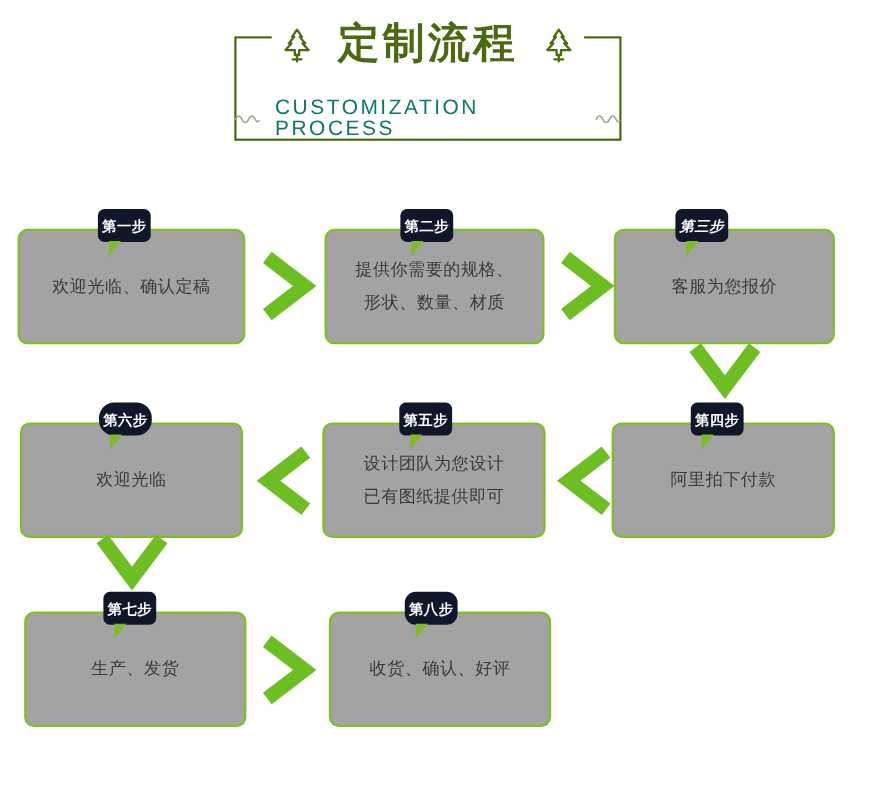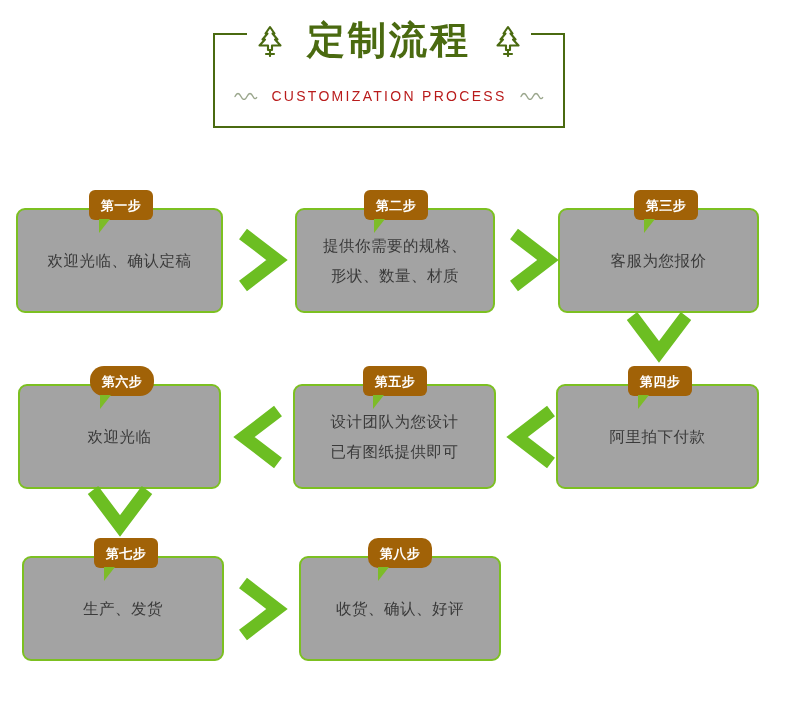--- a/index.html
+++ b/index.html
@@ -67,22 +67,22 @@
     position: absolute;
     left: 0;
     right: 0;
     top: 56px;
     display: flex;
     align-items: center;
     justify-content: center;
     gap: 13px;
   }
   .header-sub-text {
-    font-size: 14px;
-    color: #b91c1c;
+    font-size: 19px;
+    color: #0f766e;
     letter-spacing: 2.3px;
     line-height: 1;
   }
   .wave-icon { display: block; }
 
   
   .step {
     position: absolute;
   }
   .step-box {
@@ -102,23 +102,23 @@
     font-size: 15.5px;
     color: #3a3a3a;
     line-height: 30px;
     text-align: center;
     letter-spacing: 0.5px;
     white-space: pre-line;
   }
   .step-badge {
     position: absolute;
     top: 0;
-    width: 64px;
+    width: 48px;
     height: 30px;
-    background: #a16207;
+    background: #0f172a;
     border-radius: 6px;
     display: flex;
     align-items: center;
     justify-content: center;
     z-index: 3;
   }
   .step-badge-label {
     font-size: 13px;
     font-weight: bold;
     color: #ffffff;
@@ -212,21 +212,21 @@
 <div class="arrow" style="left:508px; top:228px;">
   <svg width="52" height="64" viewBox="0 0 52 64" fill="none" stroke="#6cbe22" stroke-width="13" stroke-linecap="butt" stroke-linejoin="miter">
     <path d="M6 6 L40 32 L6 58"></path>
   </svg>
 </div>
 
 <div class="step" style="left:558px; top:190px; width:201px;">
   <div class="step-box" style="height:105px;">
     <div class="step-text">客服为您报价</div>
   </div>
-  <div class="step-badge" style="left:76px;">
+  <div class="step-badge" style="left:56px;font-style:italic;">
     <span class="step-badge-label">第三步</span>
   </div>
 </div>
 
 <div class="arrow" style="left:624px; top:310px;">
   <svg width="70" height="56" viewBox="0 0 70 56" fill="none" stroke="#6cbe22" stroke-width="13" stroke-linecap="butt" stroke-linejoin="miter">
     <path d="M8 6 L35 42 L62 6"></path>
   </svg>
 </div>
 

